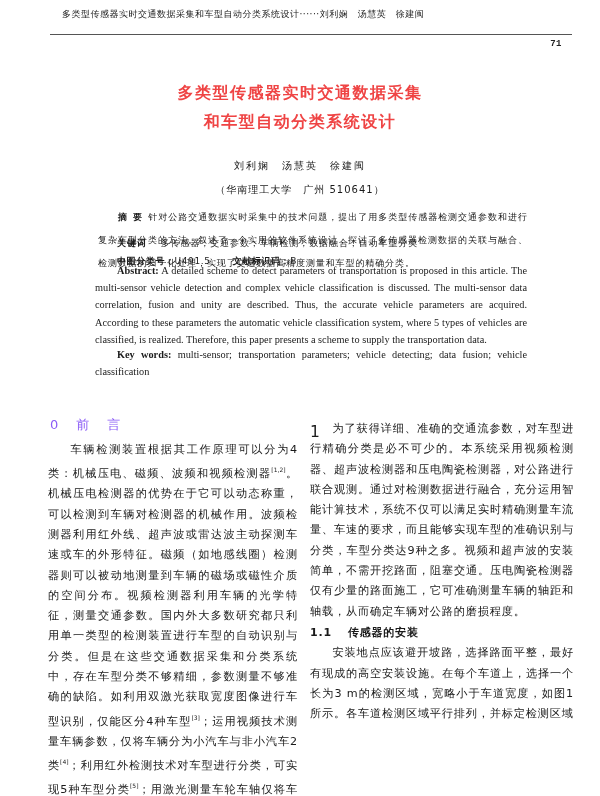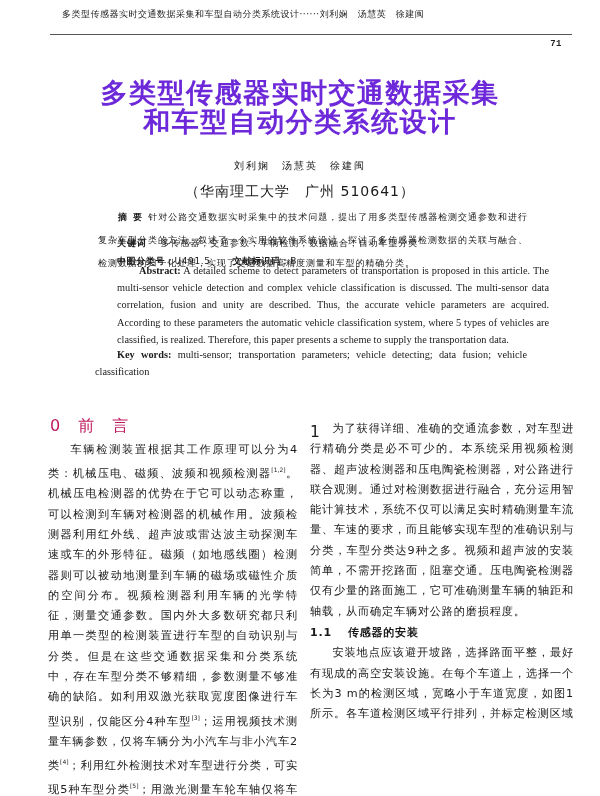--- a/index.html
+++ b/index.html
@@ -6,26 +6,26 @@
   html, body { width: 600px; height: 796px; background: #ffffff; overflow: hidden; }
   body { font-family: "DejaVu Serif", serif; color: #1a1a1a; position: relative; }
 
   .running-header { position: absolute; top: 8px; left: 50px; right: 28px; height: 14px;
     font-size: 9px; letter-spacing: 0.5px; color: #222; }
   .running-header .rh-title { position: absolute; left: 12px; top: 0; font-family: "DejaVu Sans", sans-serif; }
   .running-header .rh-page { position: absolute; right: 10px; top: 0; font-weight: bold; font-family: Liberation Mono, monospace; margin-top: 31px; }
   .header-rule { position: absolute; top: 34px; left: 50px; right: 28px; height: 1px; background: #555; }
 
   .title { position: absolute; top: 78px; left: 0; right: 0; text-align: center;
-    font-family: "DejaVu Sans", sans-serif; font-weight: bold; font-size: 27px; line-height: 29px; letter-spacing: 1.5px; color: #6d28d9; }
+    font-family: "DejaVu Sans", sans-serif; font-weight: bold; font-size: 16px; line-height: 29px; letter-spacing: 1.5px; color: #ef4444; }
 
   .authors { position: absolute; top: 159px; left: 0; right: 0; text-align: center;
     font-size: 10px; letter-spacing: 2px; font-family: "DejaVu Sans", sans-serif; }
   .affil { position: absolute; top: 183px; left: 0; right: 0; text-align: center;
-    font-size: 14px; letter-spacing: 1px; font-family: "DejaVu Sans", sans-serif; }
+    font-size: 10px; letter-spacing: 1px; font-family: "DejaVu Sans", sans-serif; }
 
   .abstract-cn { position: absolute; top: 206px; left: 98px; width: 430px;
     font-size: 9px; line-height: 23px; letter-spacing: 0.9px; font-family: "DejaVu Sans", sans-serif; text-align: justify; }
   .abstract-cn .lbl { font-weight: bold; letter-spacing: 6px; margin-left: 20px; }
   .kw-cn { position: absolute; top: 237px; left: 117px; font-size: 9px; letter-spacing: 0.9px; font-family: "DejaVu Sans", sans-serif; }
   .kw-cn .lbl { font-weight: bold; margin-right: 14px; }
   .cls-cn { position: absolute; top: 255px; left: 117px; font-size: 9px; letter-spacing: 0.6px; font-family: "DejaVu Sans", sans-serif; }
   .cls-cn .lbl { font-weight: bold; text-align: right; }
   .cls-cn .gap { display: inline-block; width: 22px; }
 
@@ -33,21 +33,21 @@
     font-family: "Liberation Serif", serif; font-size: 10.3px; line-height: 17.2px; text-align: justify; text-indent: 22px; }
   .abstract-en .lbl { font-weight: bold; }
   .kw-en { position: absolute; top: 348px; left: 95px; width: 432px;
     font-family: "Liberation Serif", serif; font-size: 10.3px; line-height: 17.2px; text-align: justify; text-indent: 22px; }
   .kw-en .lbl { font-weight: bold; }
 
   .col { position: absolute; font-family: "DejaVu Sans", sans-serif; font-size: 11.2px; line-height: 20.3px; letter-spacing: 0.8px; text-align: justify; }
   .col-left { top: 440px; left: 48px; width: 250px; }
   .col-right { top: 417px; left: 310px; width: 264px; }
 
-  .sec-h { position: absolute; font-family: "DejaVu Sans", sans-serif; font-size: 16px; color: #be185d; }
+  .sec-h { position: absolute; font-family: "DejaVu Sans", sans-serif; font-size: 13px; color: #8b5cf6; }
   .sec0 { top: 416px; left: 50px; }
   .sec0 .num { margin-right: 18px; }
   .sec0 .ttl { letter-spacing: 18px; }
 
   .p { text-indent: 2em; }
   .p sup { font-size: 6px; letter-spacing: 0; }
 
   .sec1 { font-size: 15.5px; line-height: 26px; letter-spacing: 1.5px; margin-top: 2px; margin-bottom: 2px; position: relative; padding-left: 28px; }
   .sec1 .num { position: absolute; left: 0; top: 0; }
   .sub { font-weight: bold; font-size: 11px; margin-top: 1px; }
@@ -75,21 +75,21 @@
 </div>
 
 <div class="kw-cn">
   <span class="lbl">关键词</span><span>多传感器；交通参数；车辆检测；数据融合；自动车型分类</span>
 </div>
 
 <div class="cls-cn">
   <span class="lbl">中图分类号：</span><span>U491.5</span><span class="gap"></span><span class="lbl">文献标识码：</span><span>B</span>
 </div>
 
-<div class="abstract-en" style="top:262px;margin-left:22px;">
+<div class="abstract-en" style="top:262px;">
   <span class="lbl">Abstract:</span>
   <span>A detailed scheme to detect parameters of transportation is proposed in this article. The multi-sensor vehicle detection and complex vehicle classification is discussed. The multi-sensor data correlation, fusion and unity are described. Thus, the accurate vehicle parameters are acquired. According to these parameters the automatic vehicle classification system, where 5 types of vehicles are classified, is realized. Therefore, this paper presents a scheme to supply the transportation data.</span>
 </div>
 
 <div class="kw-en" style="top:346px;">
   <span class="lbl">Key words:</span>
   <span>multi-sensor; transportation parameters; vehicle detecting; data fusion; vehicle classification</span>
 </div>
 
 <div class="sec-h sec0">

